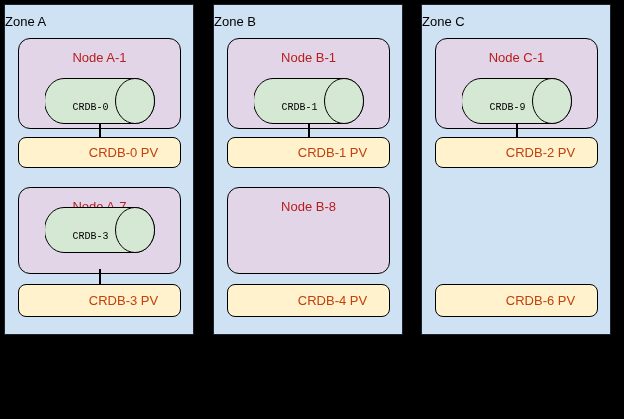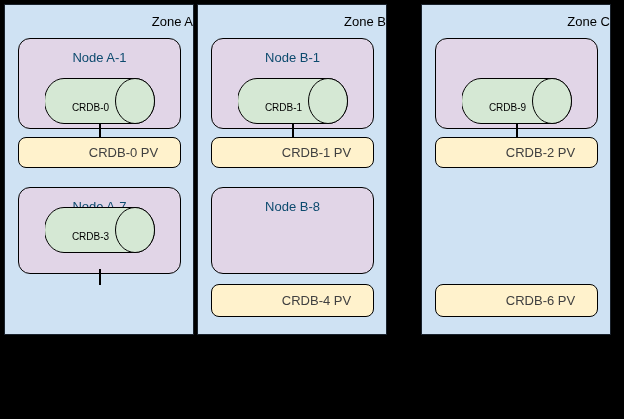--- a/index.html
+++ b/index.html
@@ -14,28 +14,28 @@
   .zone {
     position: absolute;
     top: 4px;
     width: 190px;
     height: 331px;
     background: #cfe2f3;
     border: 1px solid #1a222c;
     box-sizing: border-box;
   }
   .zone-a { left: 4px; }
-  .zone-b { left: 197px; }
+  .zone-b { left: 213px; }
   .zone-c { left: 421px; }
   .zone-title {
     position: absolute;
     top: 9px;
     left: 0;
     width: 100%;
-    text-align: right;
+    text-align: left;
     font-size: 13px;
     color: #000;
   }
   .node {
     position: absolute;
     left: 13px;
     width: 163px;
     background: #e1d5e7;
     border: 1px solid #000;
     border-radius: 12px;
@@ -43,21 +43,21 @@
   }
   .node-1 { top: 33px; height: 91px; }
   .node-2 { top: 182px; height: 87px; }
   .node-title {
     position: absolute;
     top: 11px;
     left: 0;
     width: 100%;
     text-align: center;
     font-size: 13px;
-    color: #0c4a6e;
+    color: #b91c1c;
   }
   .cylinder {
     position: absolute;
     left: 26px;
     width: 110px;
     height: 46px;
   }
   .cyl-row-1 { top: 39px; }
   .cyl-row-2 { top: 19px; }
   .cylinder svg { display: block; }
@@ -65,20 +65,21 @@
     position: absolute;
     top: 0;
     left: 0;
     width: 91px;
     height: 58px;
     display: flex;
     align-items: center;
     justify-content: center;
     font-size: 10px;
     color: #000;
+    font-family: Liberation Mono, monospace;
   }
   .connector {
     position: absolute;
     width: 2px;
     background: #000;
     left: 94px;
     z-index: 3;
   }
   .conn-1 { top: 118px; height: 15px; }
   .conn-2 { top: 264px; height: 16px; }
@@ -87,21 +88,21 @@
     left: 13px;
     width: 163px;
     background: #fff2cc;
     border: 1px solid #000;
     border-radius: 8px;
     box-sizing: border-box;
     display: flex;
     align-items: center;
     justify-content: center;
     font-size: 13px;
-    color: #404040;
+    color: #c2410c;
     padding-left: 48px;
   }
   .pv-1 { top: 132px; height: 31px; }
   .pv-2 { top: 279px; height: 33px; }
 </style>
 </head>
 <body>
 
 <div id="canvas">
 
@@ -127,20 +128,21 @@
       <div class="cylinder cyl-row-2">
         <svg width="110" height="46" viewBox="0 0 110 46">
           <path d="M 19,0.5 L 90,0.5 A 19.5 22.5 0 0 1 90,45.5 L 19,45.5 A 19.5 22.5 0 0 1 19,0.5 Z" fill="#d5e8d4" stroke="#000" stroke-width="1"></path>
           <ellipse cx="90" cy="23" rx="19.5" ry="22.5" fill="#d5e8d4" stroke="#000" stroke-width="1"></ellipse>
         </svg>
         <div class="cyl-label">CRDB-3</div>
       </div>
     </div>
 
     <div class="connector conn-2"></div>
+    <div class="pv pv-2">CRDB-3 PV</div>
   </div>
 
   <div class="zone zone-b">
     <div class="zone-title">Zone B</div>
 
     <div class="node node-1">
       <div class="node-title">Node B-1</div>
       <div class="cylinder cyl-row-1">
         <svg width="110" height="46" viewBox="0 0 110 46">
           <path d="M 19,0.5 L 90,0.5 A 19.5 22.5 0 0 1 90,45.5 L 19,45.5 A 19.5 22.5 0 0 1 19,0.5 Z" fill="#d5e8d4" stroke="#000" stroke-width="1"></path>
@@ -157,20 +159,21 @@
       <div class="node-title">Node B-8</div>
     </div>
 
     <div class="pv pv-2">CRDB-4 PV</div>
   </div>
 
   <div class="zone zone-c">
     <div class="zone-title">Zone C</div>
 
     <div class="node node-1">
+      <div class="node-title">Node C-1</div>
       <div class="cylinder cyl-row-1">
         <svg width="110" height="46" viewBox="0 0 110 46">
           <path d="M 19,0.5 L 90,0.5 A 19.5 22.5 0 0 1 90,45.5 L 19,45.5 A 19.5 22.5 0 0 1 19,0.5 Z" fill="#d5e8d4" stroke="#000" stroke-width="1"></path>
           <ellipse cx="90" cy="23" rx="19.5" ry="22.5" fill="#d5e8d4" stroke="#000" stroke-width="1"></ellipse>
         </svg>
         <div class="cyl-label">CRDB-9</div>
       </div>
     </div>
 
     <div class="connector conn-1"></div>

